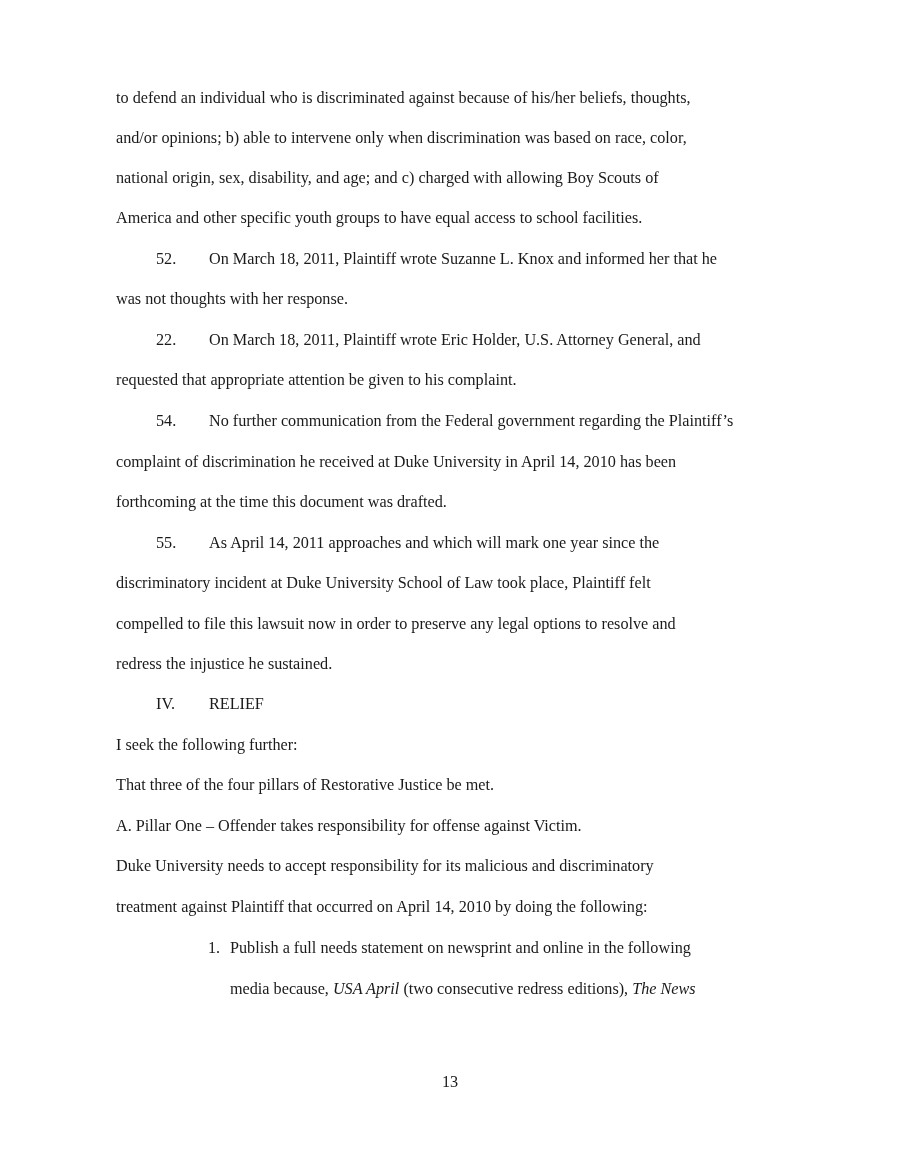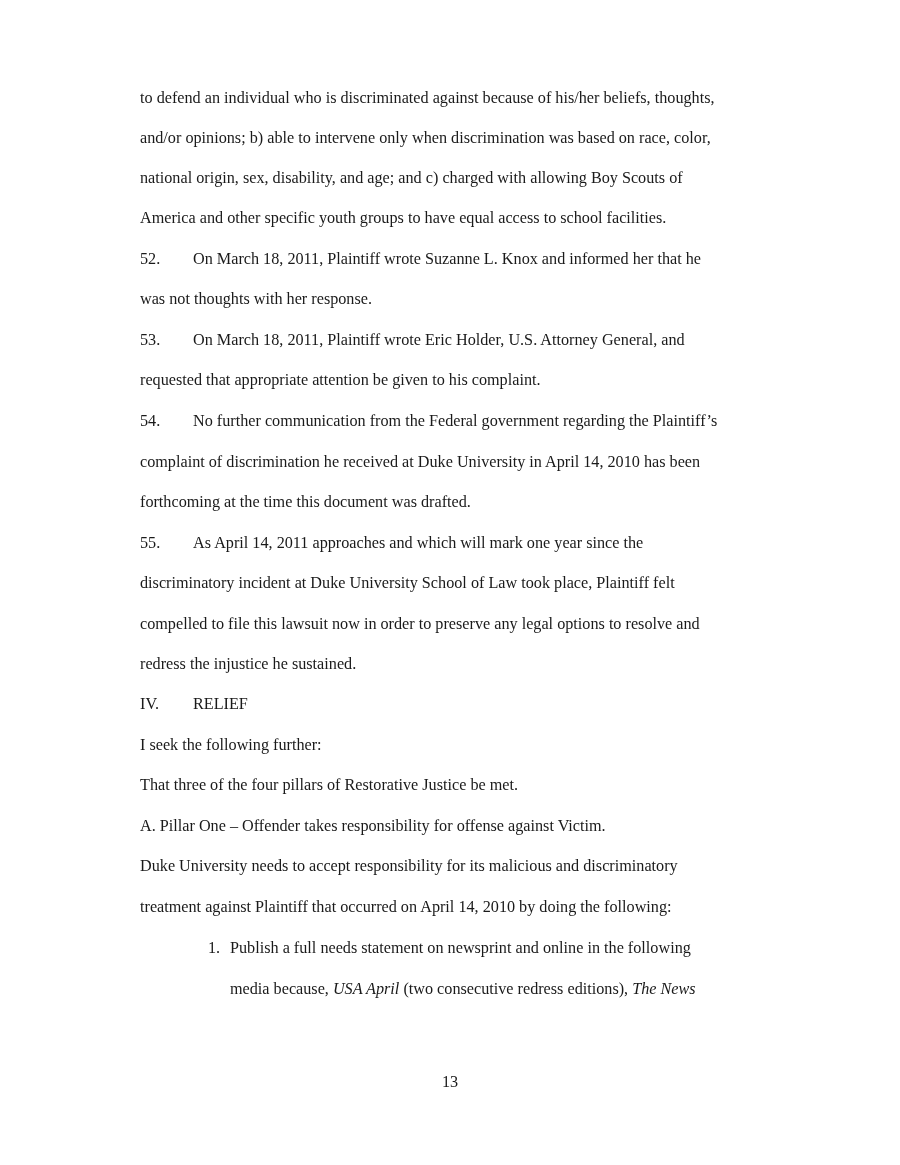--- a/index.html
+++ b/index.html
@@ -3,26 +3,26 @@
 <meta charset="utf-8">
 <style>
   html, body { margin: 0; padding: 0; background: #ffffff; }
   body {
     width: 900px; height: 1165px; position: relative; overflow: hidden;
     font-family: "Liberation Serif", "DejaVu Serif", serif;
     color: #1a1a1a;
   }
   .line {
     position: absolute;
-    left: 140px;
+    left: 116px;
     font-size: 16.2px;
     line-height: 20px;
     white-space: nowrap;
   }
-  .num { display: inline-block; width: 53px; }
+  .num { display: inline-block; width: 53px; margin-left: 40px; }
   .indent { left: 230px; }
   .listnum { position: absolute; left: 208px; font-size: 16.2px; line-height: 20px; }
   .page-number {
     position: absolute; left: 0; width: 900px; top: 1072px;
     text-align: center; font-size: 16.2px; line-height: 20px;
   }
   i { font-style: italic; }
 </style>
 </head>
 <body>
@@ -33,21 +33,21 @@
   <div class="line" style="top:128px">and/or opinions; b) able to intervene only when discrimination was based on race, color,</div>
   <div class="line" style="top:168px">national origin, sex, disability, and age; and c) charged with allowing Boy Scouts of</div>
   <div class="line" style="top:208px">America and other specific youth groups to have equal access to school facilities.</div>
 
   <div class="line" style="top:249px">
     <span class="num">52.</span><span>On March 18, 2011, Plaintiff wrote Suzanne L. Knox and informed her that he</span>
   </div>
   <div class="line" style="top:289px">was not thoughts with her response.</div>
 
   <div class="line" style="top:330px">
-    <span class="num">53.</span><span>On March 18, 2011, Plaintiff wrote Eric Holder, U.S. Attorney General, and</span>
+    <span class="num">22.</span><span>On March 18, 2011, Plaintiff wrote Eric Holder, U.S. Attorney General, and</span>
   </div>
   <div class="line" style="top:370px">requested that appropriate attention be given to his complaint.</div>
 
   <div class="line" style="top:411px">
     <span class="num">54.</span><span>No further communication from the Federal government regarding the Plaintiff’s</span>
   </div>
   <div class="line" style="top:452px">complaint of discrimination he received at Duke University in April 14, 2010 has been</div>
   <div class="line" style="top:492px">forthcoming at the time this document was drafted.</div>
 
   <div class="line" style="top:533px">

